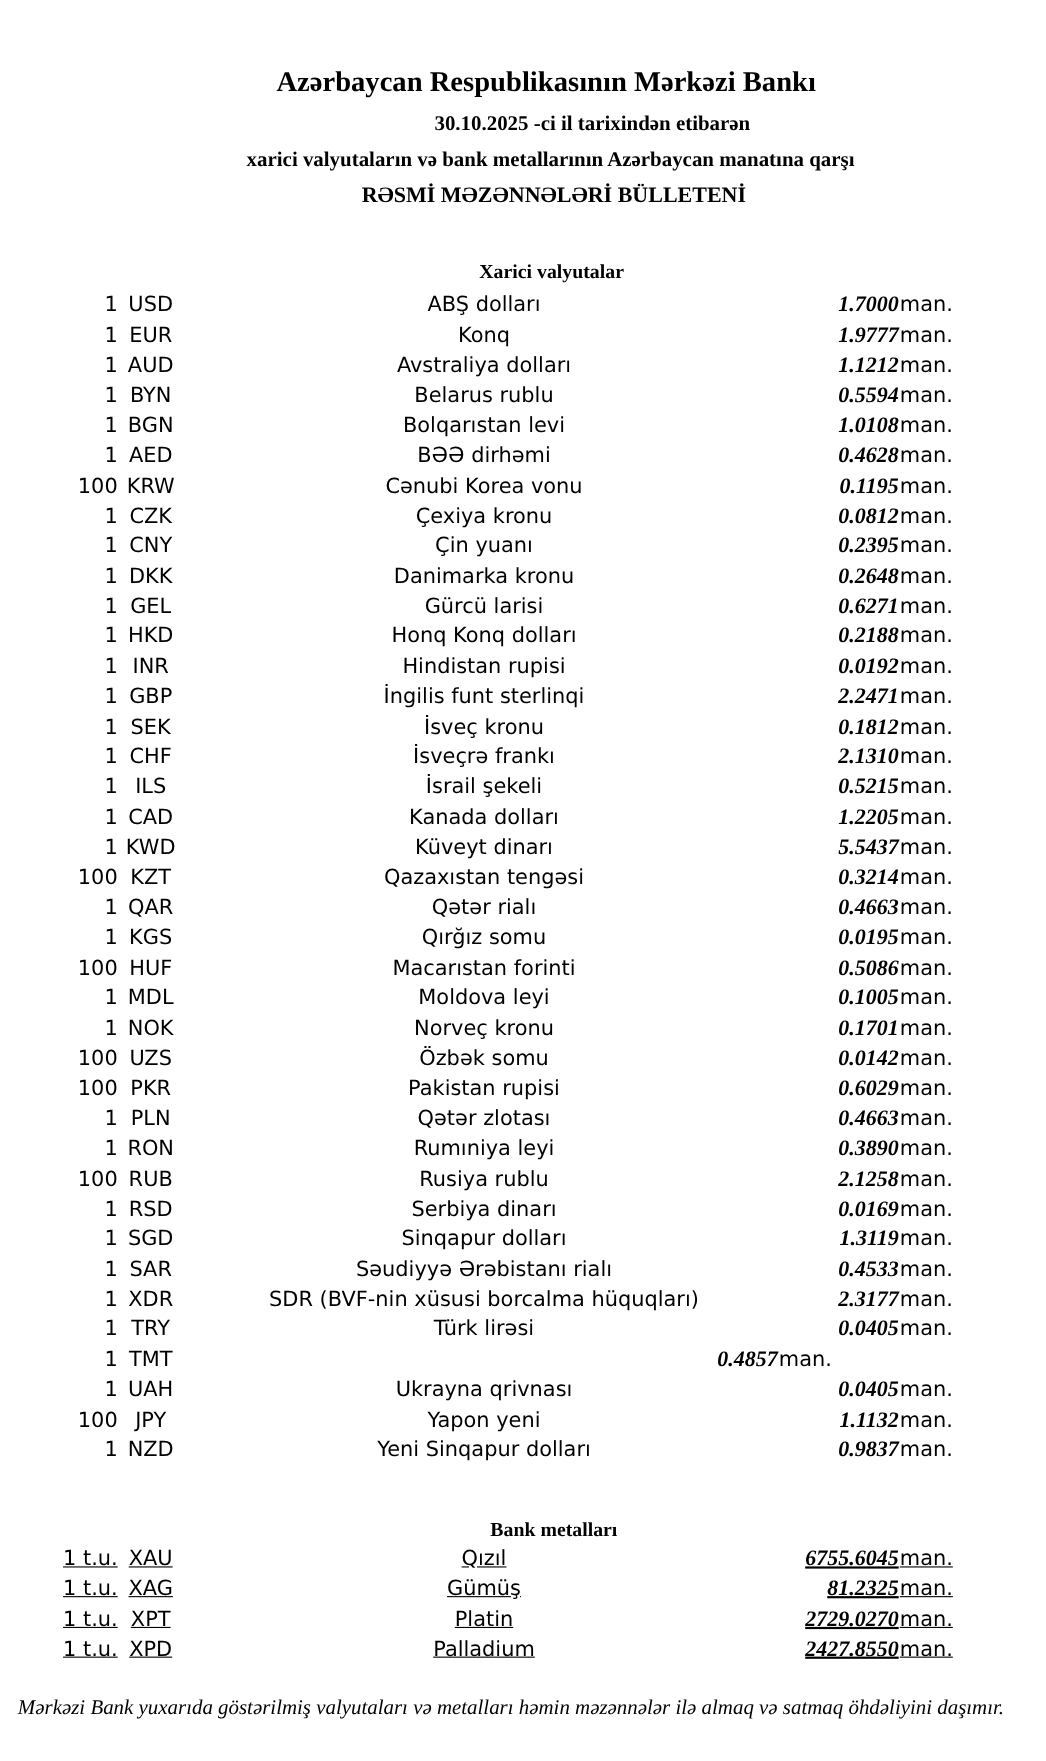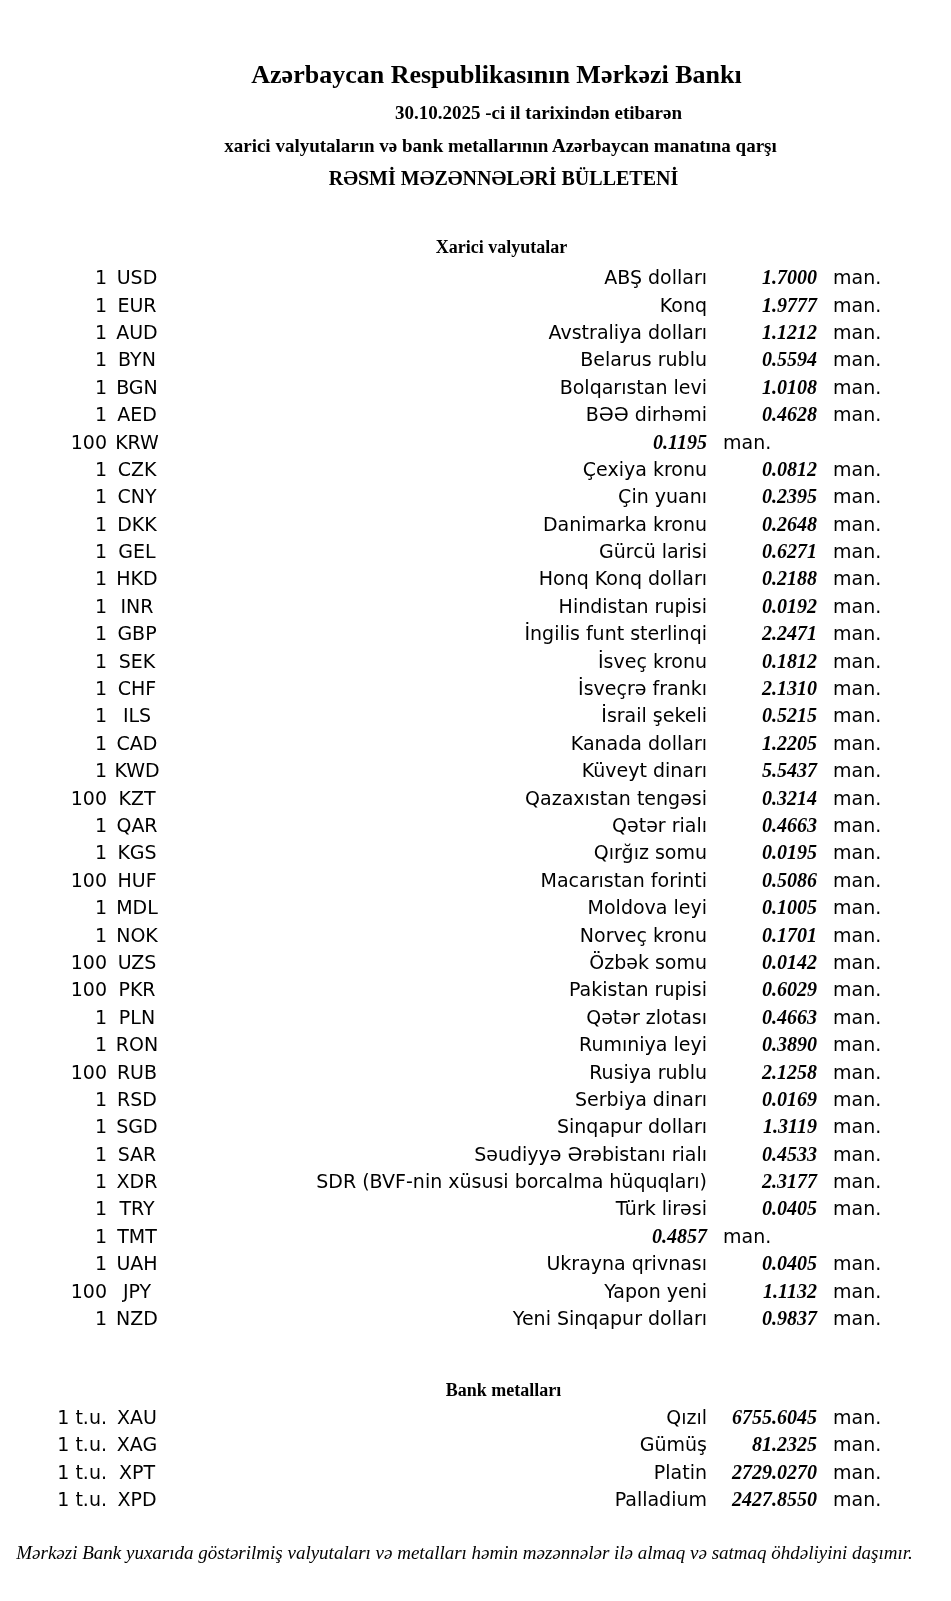--- a/index.html
+++ b/index.html
@@ -42,39 +42,39 @@
   .section-title {
     font: bold 18px/26px "Liberation Serif", serif;
     text-align: center;
     position: relative;
     left: 26px;
     white-space: nowrap;
   }
   #currencies-title { margin-top: 43px; }
   #metals-title { margin-top: 45px; left: 28px; }
   #currency-rows { margin-top: 4px; }
-  #metal-rows { margin-top: 0px; }
+  #metal-rows { margin-top: 0px; text-decoration: underline; }
   .row {
     display: grid;
     grid-template-columns: 107px 60px 1fr 110px 134px;
     align-items: center;
     height: 27.4px;
     font-size: 19px;
     line-height: 1;
     white-space: nowrap;
   }
   #metal-rows .row { height: 27.6px; }
   .qty  { text-align: right; }
   .code { text-align: center; }
-  .name { text-align: right; padding-left: 6px; }
+  .name { text-align: center; padding-left: 6px; }
   .rate {
     text-align: right;
     font: italic bold 20px "Liberation Serif", serif;
   }
-  .man  { text-align: left; padding-left: 16px; }
+  .man  { text-align: left; padding-left: 1px; }
   .footer-note {
     font: italic 19px/22px "Liberation Serif", serif;
     text-align: center;
     position: relative;
     left: -11px;
     margin-top: 28px;
     white-space: nowrap;
   }
 </style>
 </head>
@@ -131,20 +131,21 @@
     <span class="qty">1</span>
     <span class="code">AED</span>
     <span class="name">BƏƏ dirhəmi</span>
     <span class="rate">0.4628</span>
     <span class="man">man.</span>
   </div>
 
   <div class="row">
     <span class="qty">100</span>
     <span class="code">KRW</span>
+    <span class="name">Cənubi Korea vonu</span>
     <span class="rate">0.1195</span>
     <span class="man">man.</span>
   </div>
 
   <div class="row">
     <span class="qty">1</span>
     <span class="code">CZK</span>
     <span class="name">Çexiya kronu</span>
     <span class="rate">0.0812</span>
     <span class="man">man.</span>

